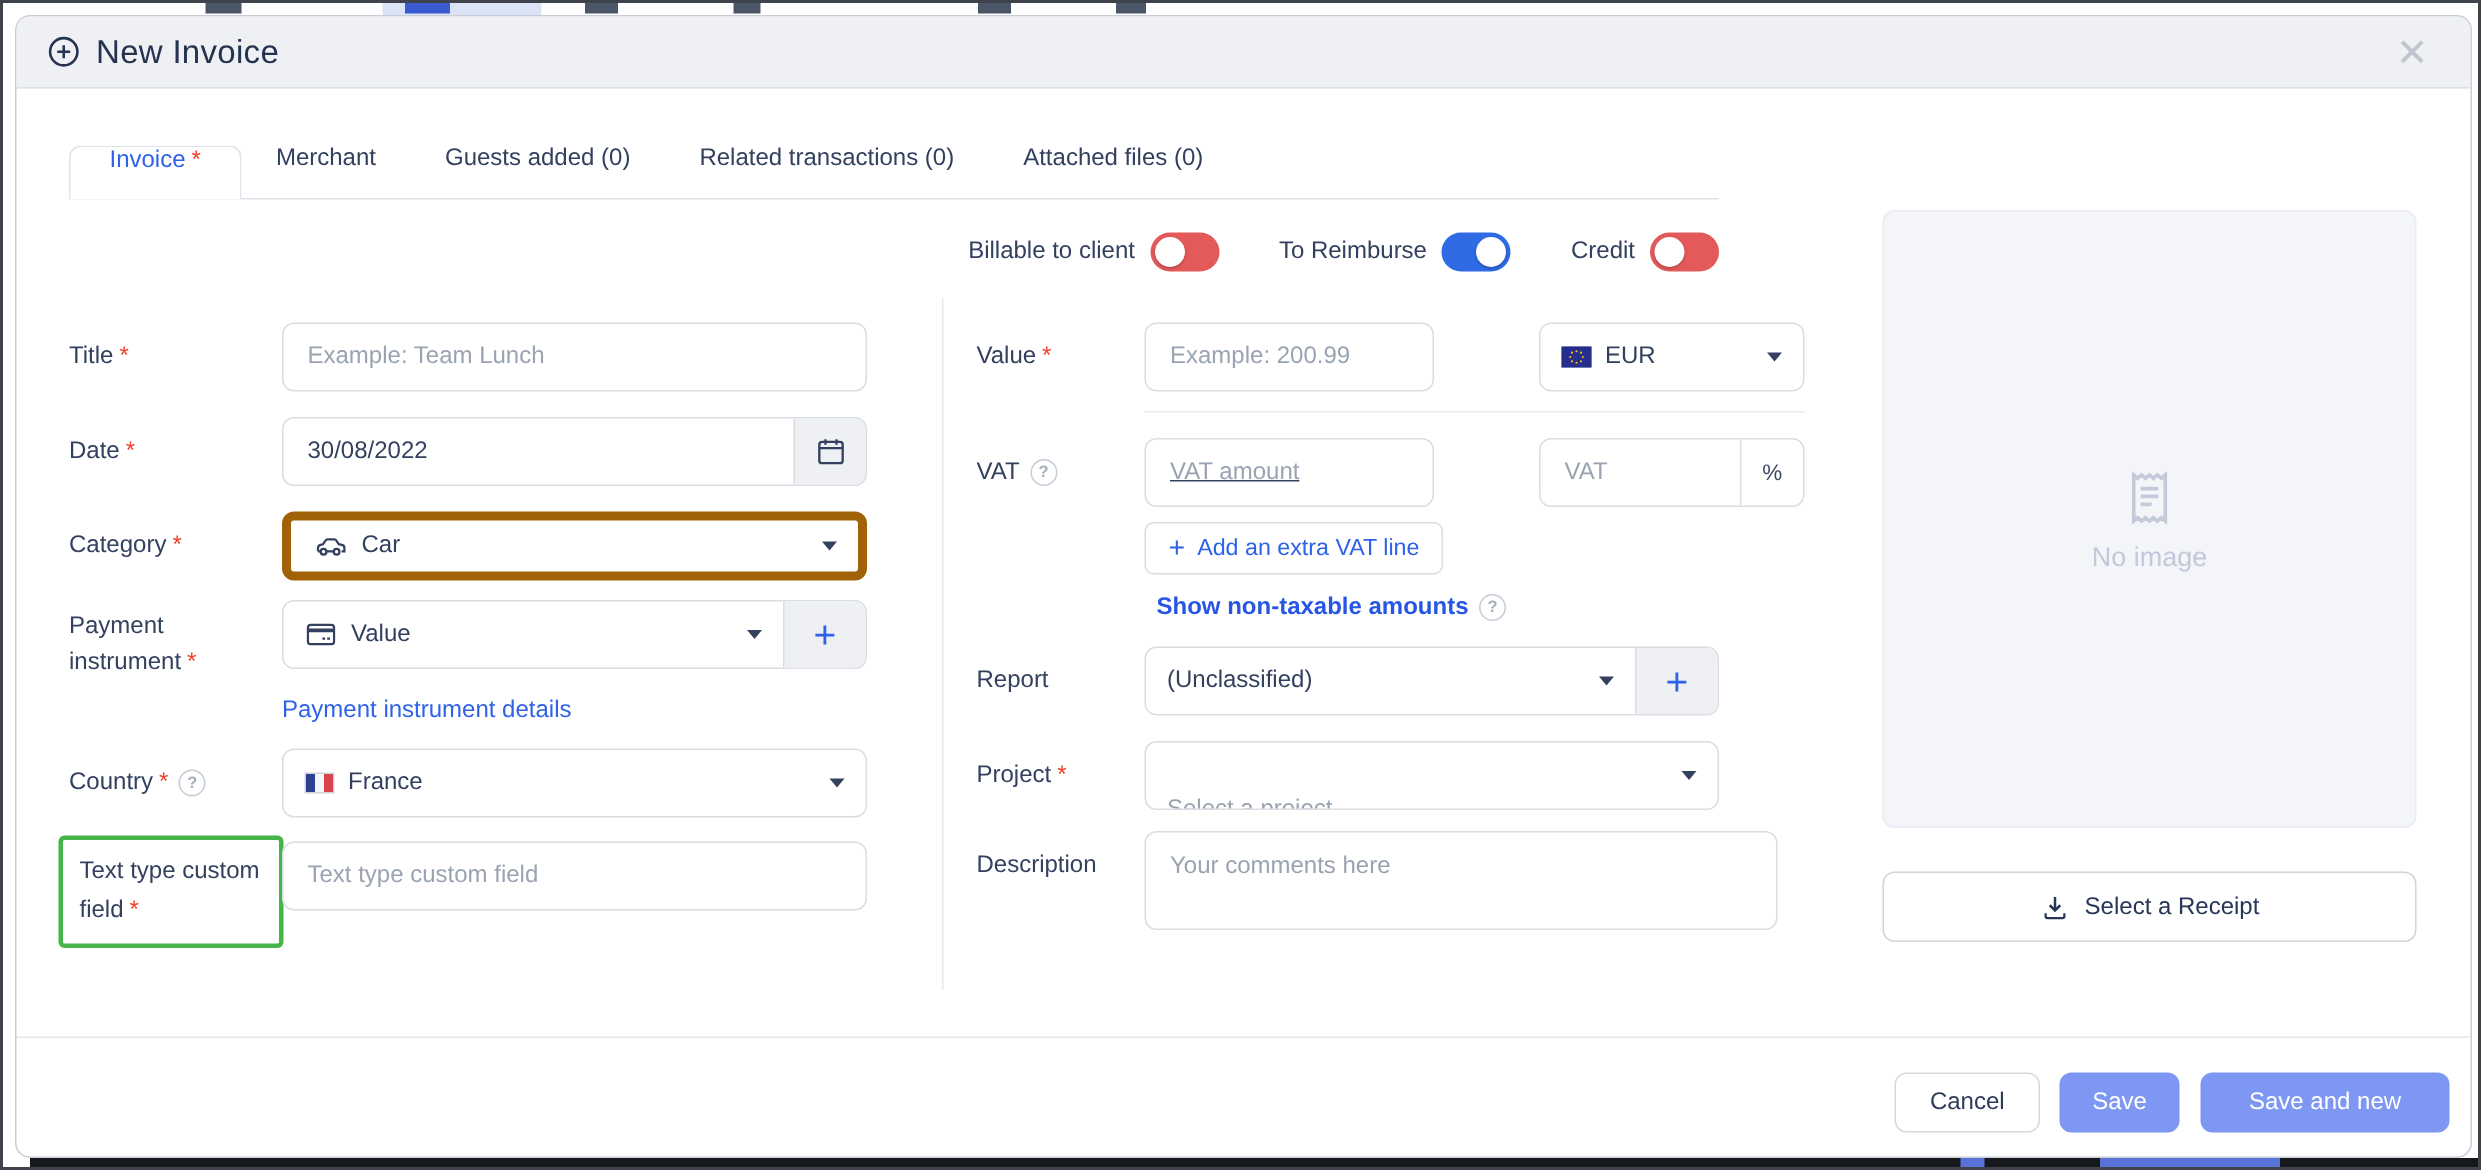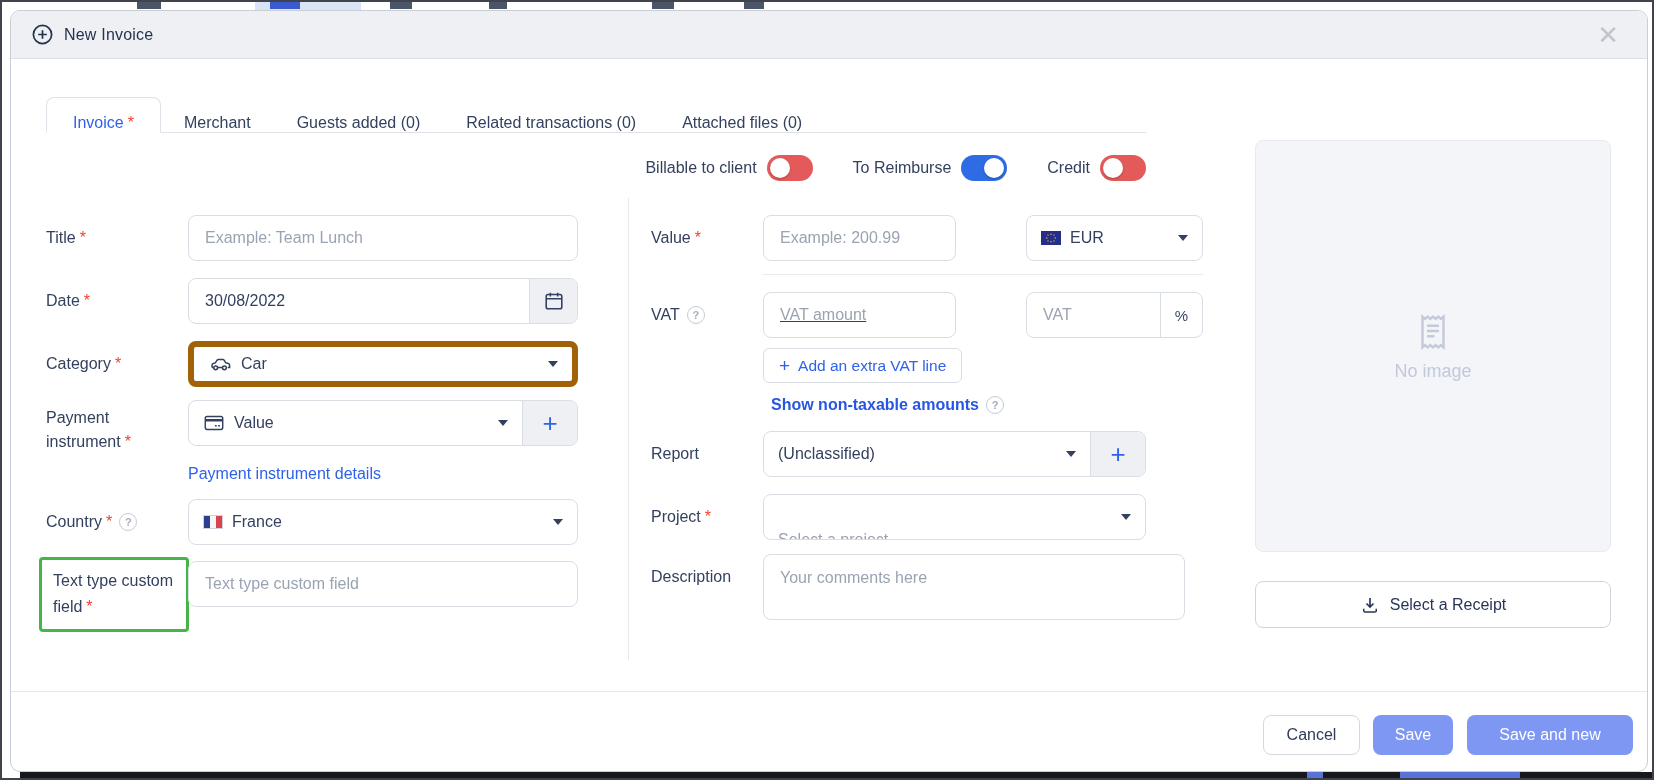--- a/index.html
+++ b/index.html
@@ -19,33 +19,33 @@
   
   .modal {
     position:absolute; left:8px; top:8px; width:1638px; height:762px;
     background:#ffffff; border:1px solid #c9ced6; border-radius:10px; overflow:hidden;
   }
   .modal-header {
     position:absolute; left:0; top:0; width:100%; height:48px;
     background:#eef0f4; border-bottom:1px solid #dcdfe5;
     display:flex; align-items:center; padding:0 20px; gap:10px;
   }
-  .modal-title { font-size:16px; color:#253250; letter-spacing:.2px; }
+  .modal-title { font-size:22px; color:#253250; letter-spacing:.2px; }
   .close-btn {
     position:absolute; right:22px; top:10px; font-size:26px; line-height:26px;
     color:#c0c4cd; cursor:pointer; background:none; border:none; font-family:inherit;
   }
 
   
   .tabbar {
     position:absolute; left:35px; top:76px; width:1100px; height:46px;
     display:flex; align-items:stretch; border-bottom:1px solid #dfe2e8;
   }
   .tab {
-    display:flex; align-items:flex-end; padding:0 23px; font-size:16px; color:#33415f;
+    display:flex; align-items:flex-start; padding:0 23px; font-size:16px; color:#33415f;
     cursor:pointer; white-space:nowrap;margin-top:10px;
   }
   .tab.active {
     background:#fff; border:1px solid #dfe2e8; border-bottom:1px solid #ffffff;
     margin-bottom:-1px; border-radius:8px 8px 0 0; color:#2e62e8; padding:0 26px;
   }
   .req { color:#f2402a; margin-left:4px; }
 
   
   .toggle-row {

